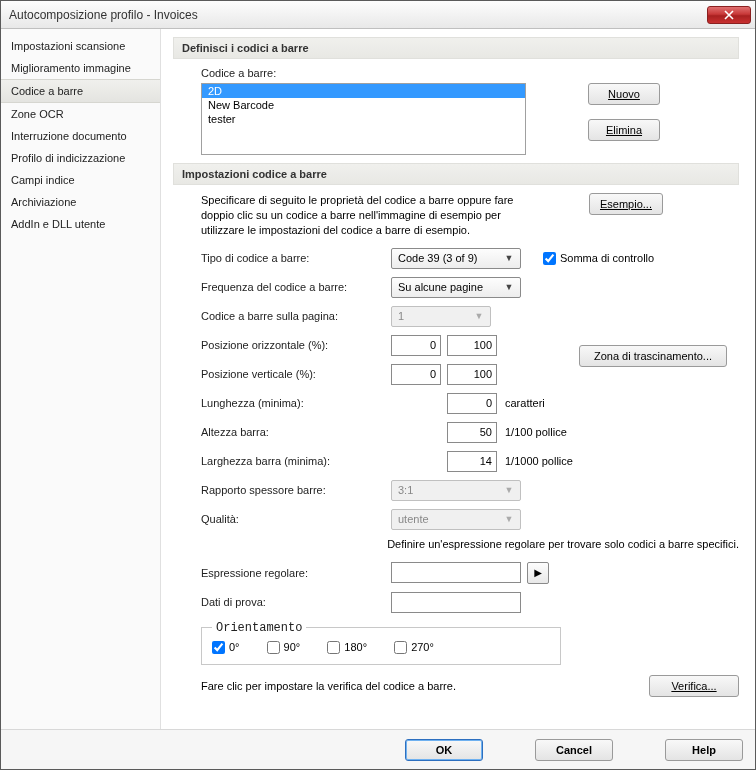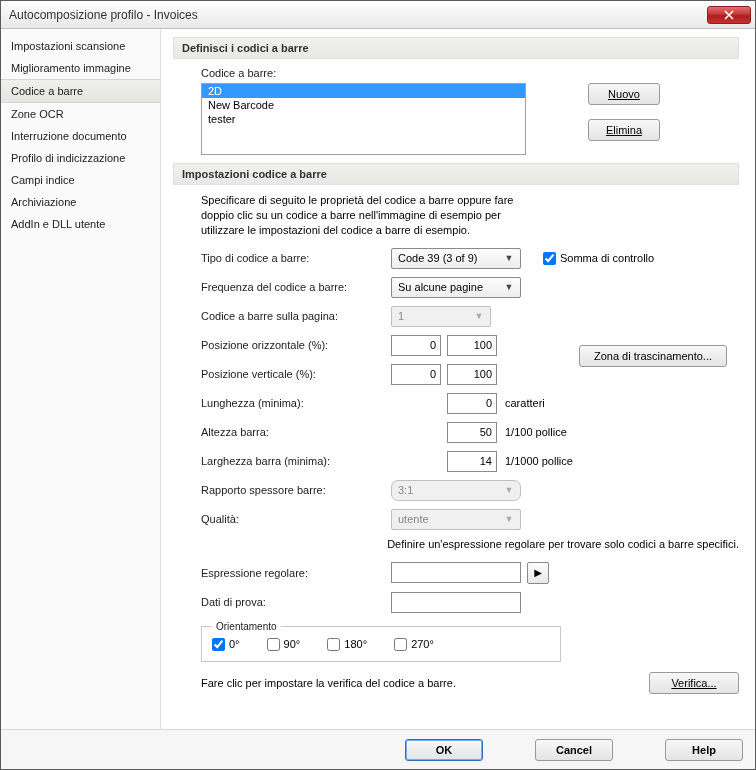--- a/index.html
+++ b/index.html
@@ -137,21 +137,21 @@
     background: #f6f6f6;
   }
   .footer .btn { min-width: 78px; font-weight: bold; }
   .footer .btn.primary { border-color: #2d6fbf; box-shadow: 0 0 0 1px #6fb1f0 inset; }
   fieldset.orient {
     border: 1px solid #c8c8c8;
     padding: 6px 10px 8px 10px;
     margin: 4px 0 10px 0;
     width: 360px;
   }
-  fieldset.orient legend { font-size: 10px; color: #222; padding: 0 4px; }
+  fieldset.orient legend { font-size: 12px; color: #222; padding: 0 4px; font-family: Liberation Mono, monospace; }
   .chk { display: inline-flex; align-items: center; gap: 4px; margin-right: 24px; }
   .chk input { margin:0; }
   .iconbtn {
     width: 22px; height: 22px;
     border: 1px solid #8a8a8a;
     border-radius: 2px;
     background: linear-gradient(#fdfdfd,#e8e8e8);
     display: inline-flex; align-items:center; justify-content: center;
     cursor: pointer;
   }
@@ -201,20 +201,25 @@
                 <span class="underline-access">Elimina</span>
               </button>
           </div>
         </div>
       </div>
 
       <div class="section-header">Impostazioni codice a barre</div>
       <div class="section-body">
         <div style="display:flex; margin-bottom:10px;">
           <div style="width:320px; line-height:1.35;">Specificare di seguito le proprietà del codice a barre oppure fare doppio clic su un codice a barre nell'immagine di esempio per utilizzare le impostazioni del codice a barre di esempio.</div>
+          <div style="padding-left:24px;">
+            <button class="btn">
+                <span class="underline-access">Esempio...</span>
+              </button>
+          </div>
         </div>
 
         <div class="row">
           <div class="lab">Tipo di codice a barre:</div>
           <div class="combo" style="width:130px;">
             <span>Code 39 (3 of 9)</span>
             <span class="arrow">▼</span>
           </div>
           <label class="chk" style="margin-left:22px;">
             <input type="checkbox" checked="" style="">
@@ -272,21 +277,21 @@
 
         <div class="row">
           <div class="lab">Larghezza barra (minima):</div>
           <div style="width:56px;"></div>
           <input class="txt" style="width: 50px;" value="14">
           <span style="margin-left:8px;">1/1000 pollice</span>
         </div>
 
         <div class="row">
           <div class="lab">Rapporto spessore barre:</div>
-          <div class="combo disabled" style="width:130px;border-radius:7px;">
+          <div class="combo disabled" style="width:130px;">
             <span>3:1</span>
             <span class="arrow">▼</span>
           </div>
         </div>
 
         <div class="row">
           <div class="lab">Qualità:</div>
           <div class="combo disabled" style="width:130px;">
             <span>utente</span>
             <span class="arrow">▼</span>

